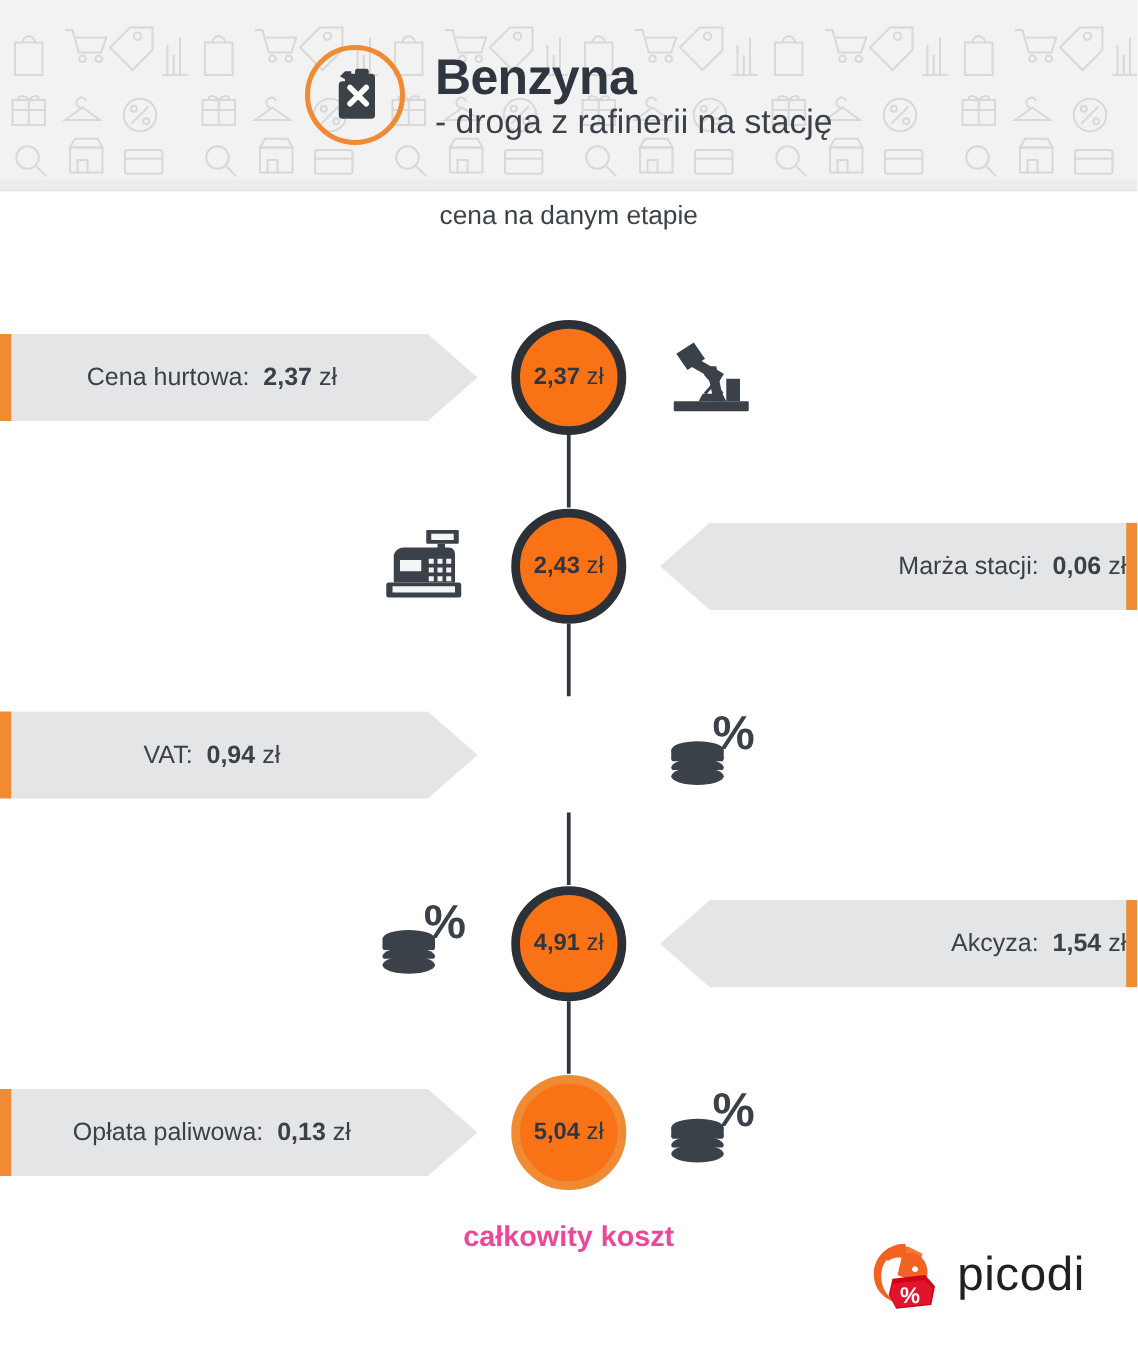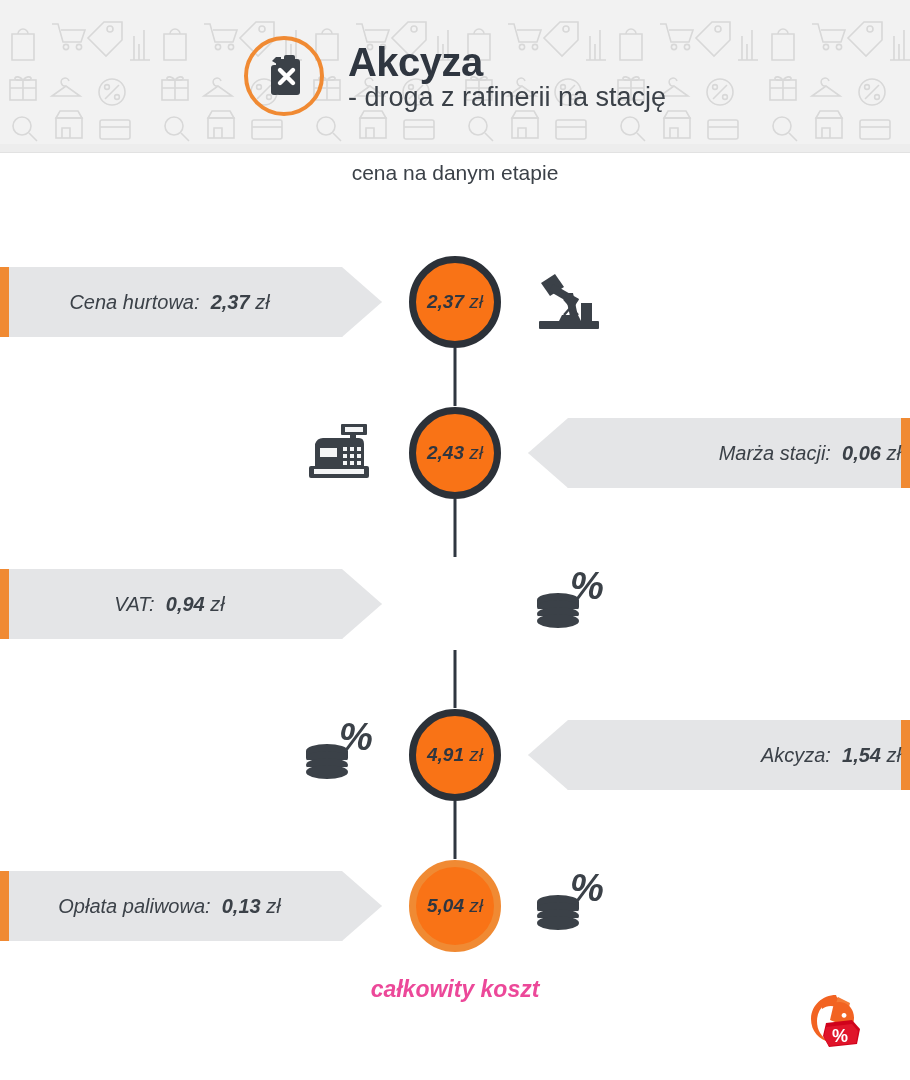--- a/index.html
+++ b/index.html
@@ -70,21 +70,20 @@
     text-align: center;
     font-size: 21px;
     color: #3b4148;
     margin-top: 8px;
   }
 
   .flow {
     position: relative;
     margin-top: 16px;
     height: 740px;
-    font-style: italic;
   }
 
   
   .connector {
     position: absolute;
     left: 50%;
     transform: translateX(-50%);
     width: 3px;
     background: #2f3640;
     z-index: 1;
@@ -257,21 +256,21 @@
     <div class="header-icon-wrap">
       <svg width="44" height="46" viewBox="0 0 44 46" aria-hidden="true">
         <path d="M10 8 l4 -4 h5 l0 5 l-4 2 z" fill="#3b4148"></path>
         <rect x="14" y="6" width="24" height="36" rx="3" fill="#3b4148"></rect>
         <rect x="9" y="12" width="8" height="30" rx="3" fill="#3b4148"></rect>
         <rect x="22" y="2" width="11" height="6" rx="2" fill="#3b4148"></rect>
         <path d="M18 17 l13 13 M31 17 l-13 13" stroke="#ffffff" stroke-width="4.4" stroke-linecap="round"></path>
       </svg>
     </div>
     <div class="header-texts">
-      <div class="header-title">Akcyza</div>
+      <div class="header-title">Benzyna</div>
       <div class="header-subtitle">- droga z rafinerii na stację</div>
     </div>
   </div>
 </div>
 
 <div class="chart-caption">cena na danym etapie</div>
 
 <div class="flow">
 
   <div class="connector" style="top:147px;height:58px;"></div>
@@ -443,14 +442,15 @@
       <path d="M14 12 c6 -4 13 -5 19 -3 l-3 9 c-5 -2 -10 -1 -14 2 z" fill="#f26322"></path>
       <path d="M32 8 l12 6 l-3 13 l-13 -5 z" fill="#f47b37"></path>
       <path d="M28 14 c8 -3 16 1 19 9 c2 6 1 12 -3 16 l-20 -8 z" fill="#f26322"></path>
       <path d="M38 24 a2.4 2.4 0 1 0 0.1 0" fill="#ffffff"></path>
       <path d="M33 33 l5 3 l-4 3 z" fill="#ffffff"></path>
 
       <path d="M20 34 l26 -3 l8 9 l-3 15 l-28 3 l-6 -11 z" fill="#d0021b"></path>
       <path d="M20 38 l26 -3 l6 7 l-2 12 l-27 3 l-5 -9 z" fill="#e0142a"></path>
       <text x="26" y="53" font-family="Liberation Sans, sans-serif" font-size="18" font-weight="bold" fill="#ffffff">%</text>
     </svg>
+    <span class="logo-word">picodi</span>
   </div>
 </div>
 
 </body></html>

